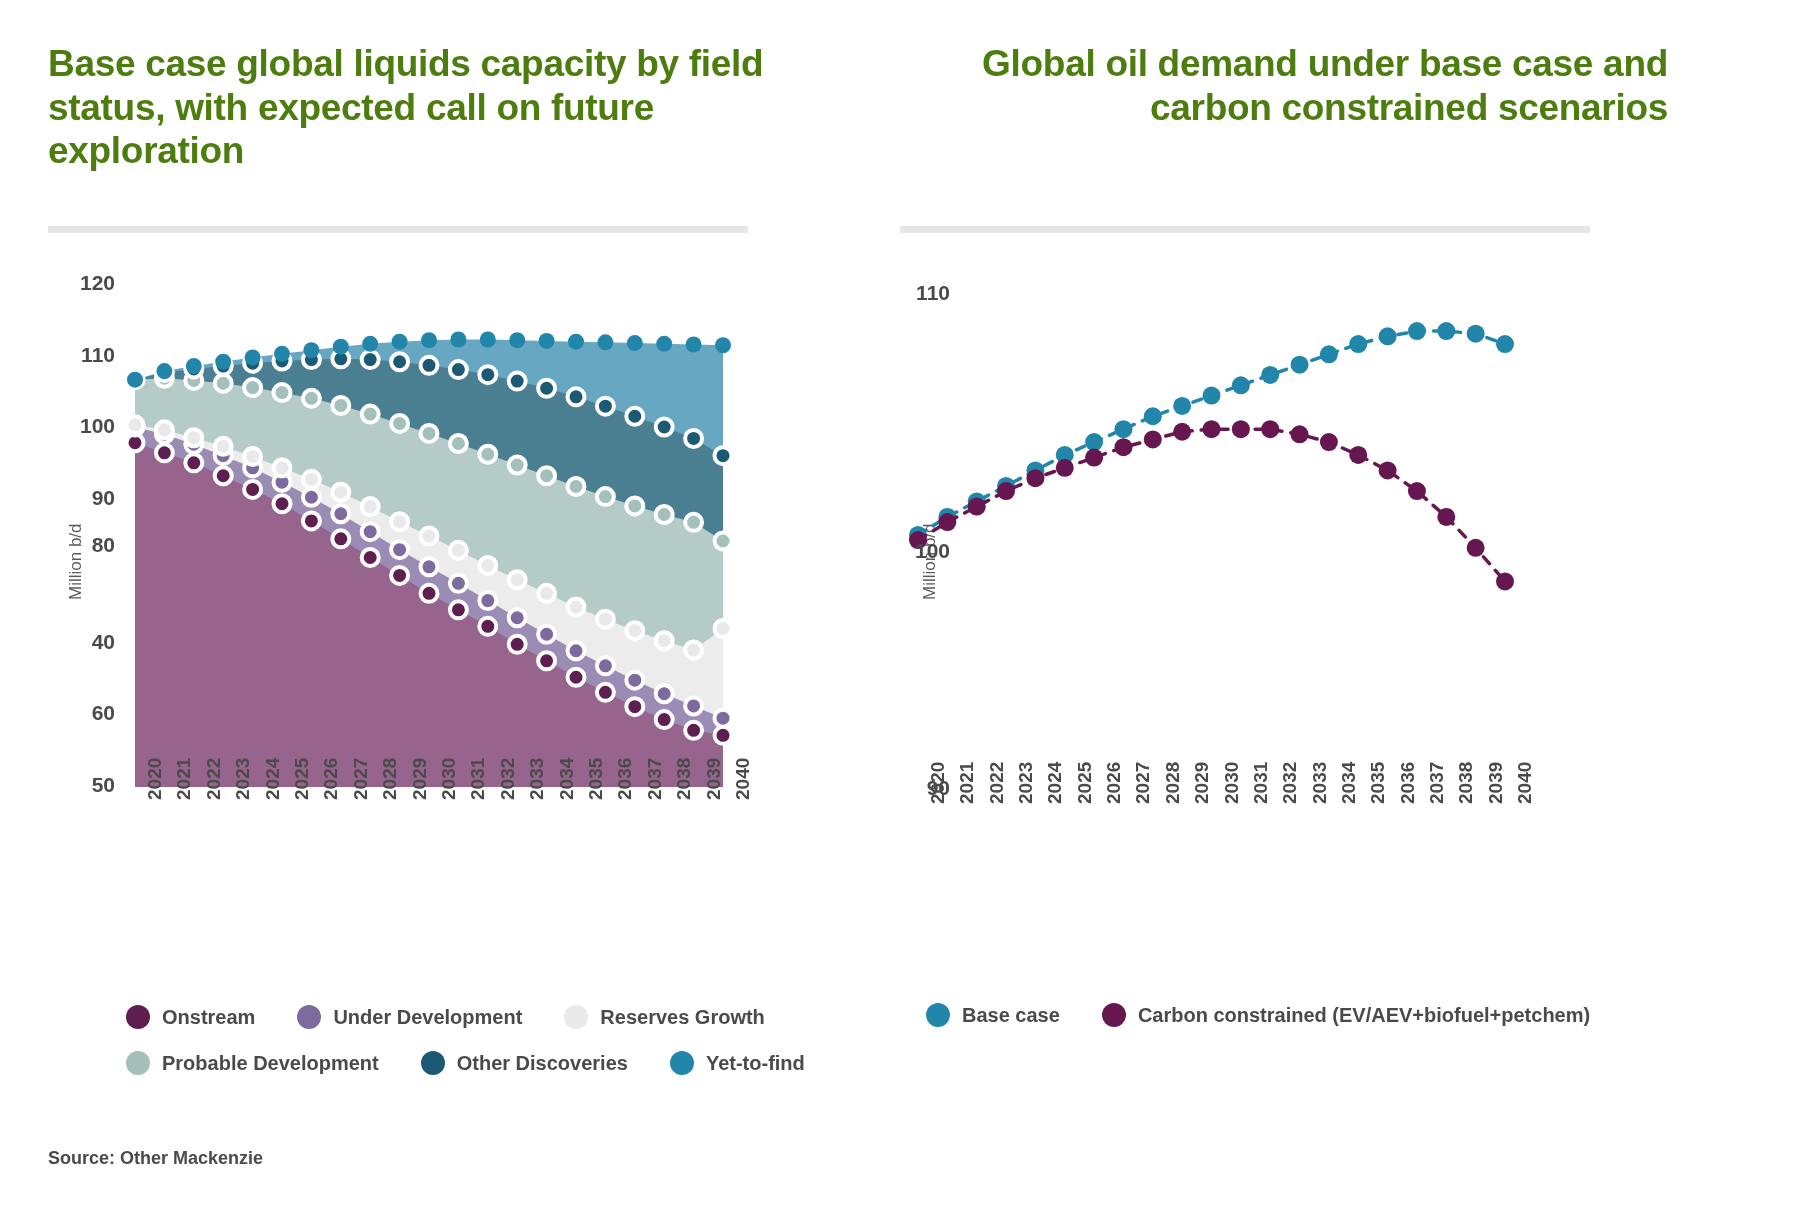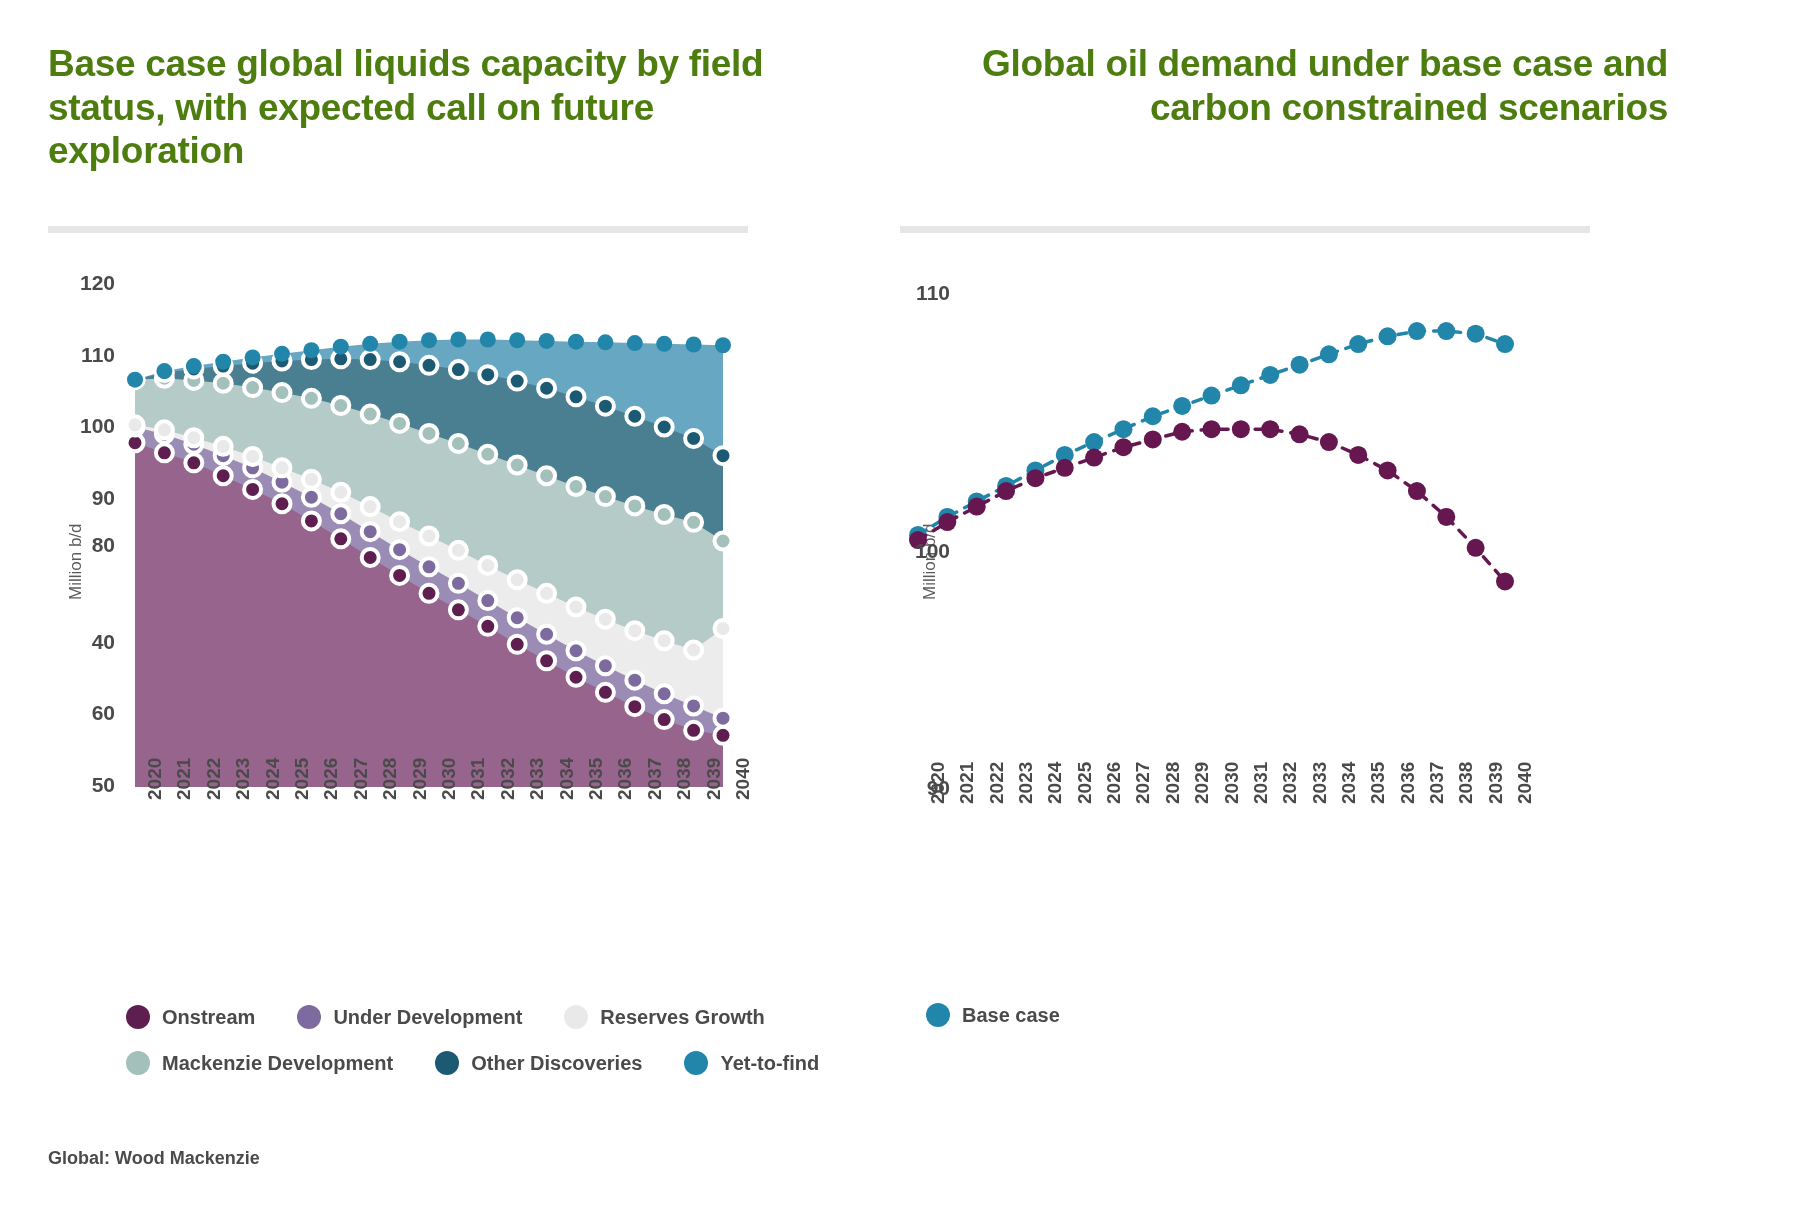--- a/index.html
+++ b/index.html
@@ -184,34 +184,34 @@
           <span class="legend-text">Under Development</span>
         </div>
         <div class="legend-item">
           <span class="legend-dot" style="background: rgb(233, 233, 233);"></span>
           <span class="legend-text">Reserves Growth</span>
         </div>
       </div>
     <div class="legend-row" id="ll-row2" style="margin-top:22px;">
         <div class="legend-item">
           <span class="legend-dot" style="background: rgb(163, 192, 187);"></span>
-          <span class="legend-text">Mackenzie Development</span>
+          <span class="legend-text">Probable Development</span>
         </div>
         <div class="legend-item">
           <span class="legend-dot" style="background: rgb(27, 90, 114);"></span>
           <span class="legend-text">Other Discoveries</span>
         </div>
         <div class="legend-item">
           <span class="legend-dot" style="background: rgb(34, 134, 171);"></span>
           <span class="legend-text">Yet-to-find</span>
         </div>
       </div>
   </div>
 
-  <div class="source">Global: Wood Mackenzie</div>
+  <div class="source">Source: Other Mackenzie</div>
 <div class="ytick" style="left: 15px; width: 100px; top: 773px;">50</div>
     <div class="ytick" style="left: 15px; width: 100px; top: 701.286px;">60</div>
     <div class="ytick" style="left: 15px; width: 100px; top: 629.571px;">40</div>
     <div class="ytick" style="left: 15px; width: 100px; top: 533px;">80</div>
     <div class="ytick" style="left: 15px; width: 100px; top: 486.143px;">90</div>
     <div class="ytick" style="left: 15px; width: 100px; top: 414.429px;">100</div>
     <div class="ytick" style="left: 15px; width: 100px; top: 342.714px;">110</div>
     <div class="ytick" style="left: 15px; width: 100px; top: 271px;">120</div>
     <div class="xtick" style="left: 144px; top: 800px;">2020</div>
     <div class="xtick" style="left: 173.4px; top: 800px;">2021</div>
@@ -290,20 +290,24 @@
         <circle cx="605" cy="581.3799999999999" r="9" fill="#66174f" stroke="none"></circle>
       </svg>
   </div>
 
   <div class="legend" style="left:10px;top:1003px;width:880px;">
     <div class="legend-row" id="rl-row1">
         <div class="legend-item">
           <span class="legend-dot" style="background: rgb(34, 134, 171);"></span>
           <span class="legend-text">Base case</span>
         </div>
+        <div class="legend-item">
+          <span class="legend-dot" style="background: rgb(102, 23, 79);"></span>
+          <span class="legend-text">Carbon constrained (EV/AEV+biofuel+petchem)</span>
+        </div>
       </div>
   </div>
 <div class="ytick" style="left: -60px; width: 110px; top: 776px;">90</div>
     <div class="ytick" style="left: -60px; width: 110px; top: 539px;">100</div>
     <div class="ytick" style="left: -60px; width: 110px; top: 281px;">110</div>
     <div class="xtick" style="left: 27px; top: 804px;">2020</div>
     <div class="xtick" style="left: 56.35px; top: 804px;">2021</div>
     <div class="xtick" style="left: 85.7px; top: 804px;">2022</div>
     <div class="xtick" style="left: 115.05px; top: 804px;">2023</div>
     <div class="xtick" style="left: 144.4px; top: 804px;">2024</div>

